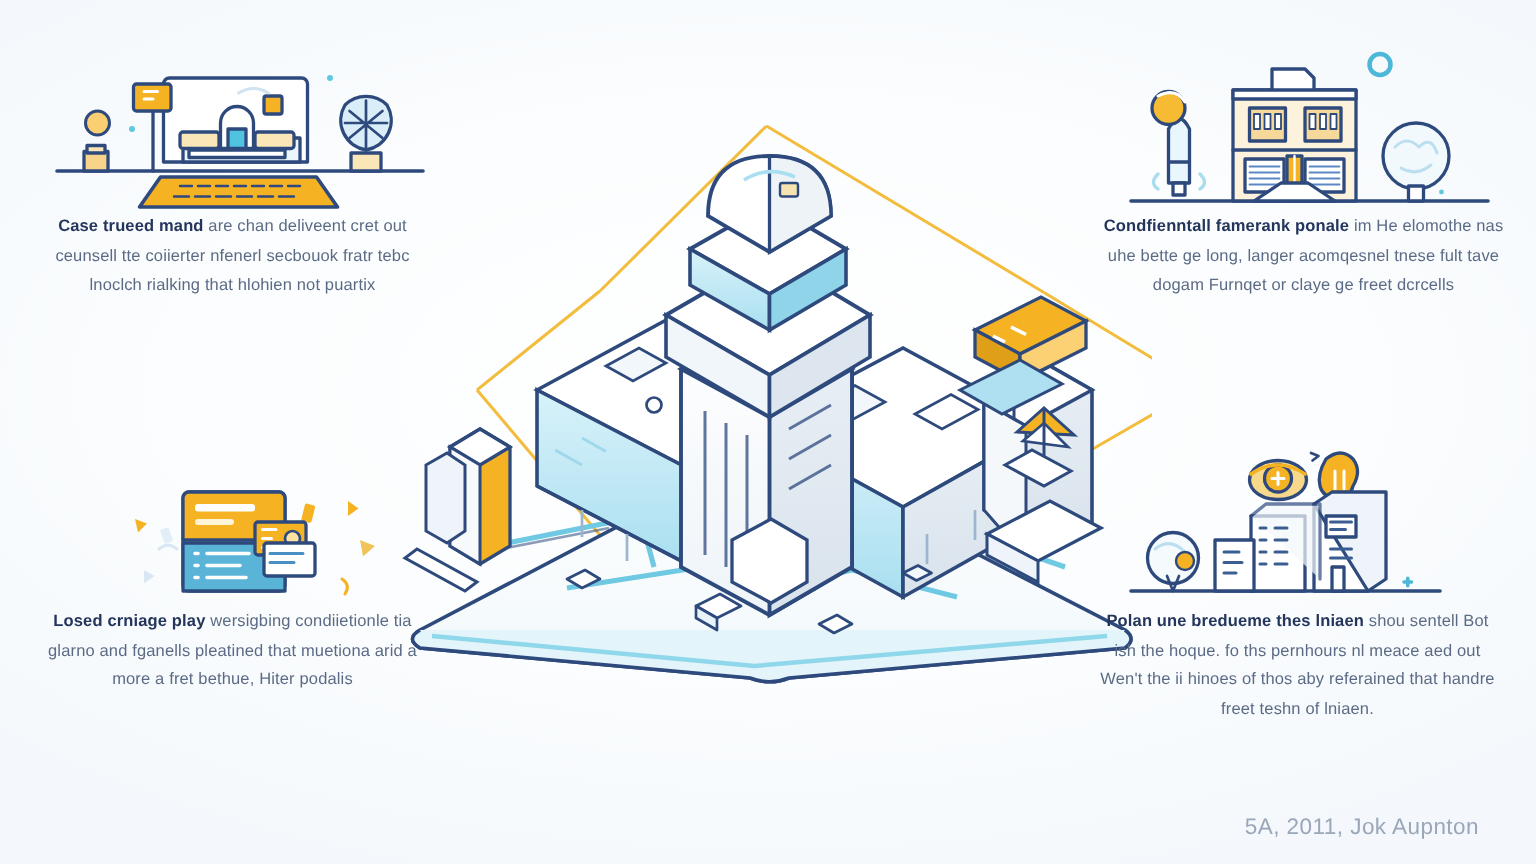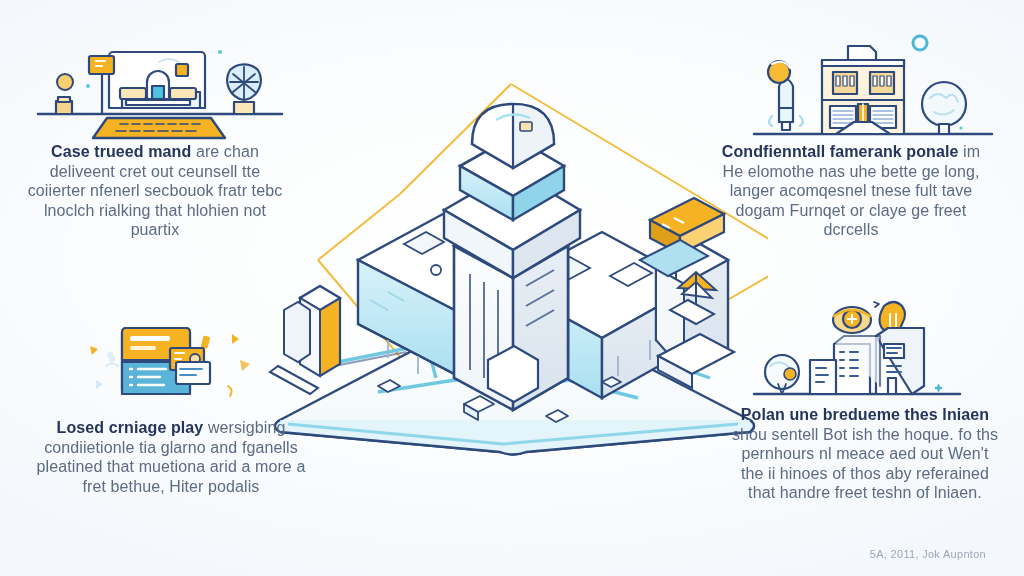--- a/index.html
+++ b/index.html
@@ -12,27 +12,27 @@
   }
   #stage {
     position:absolute; inset:0;
     width:1024px; height:576px;
     background:
       radial-gradient(ellipse 70% 60% at 50% 45%, #ffffff 0%, #fbfdfe 55%, #f4f8fc 100%);
   }
   
   .panel { position:absolute; width:270px; }
   .panel.tl { left:20px;  top:142px; }
-  .panel.tr { left:716px; top:142px; }
-  .panel.bl { left:20px;  top:418px;margin-left:16px; }
+  .panel.tr { left:734px; top:142px; }
+  .panel.bl { left:20px;  top:405px; }
   .panel.br { left:730px; top:405px; }
 
   .panel p {
     color:#5b6b85;
-    font-size:16px;
+    font-size:11px;
     line-height:19.5px;
     text-align:center;
     letter-spacing:.1px;
   }
   .panel .hd { font-weight:bold; color:#24355c; }
 
   
   .iconwrap { position:absolute; }
   .iconwrap svg { display:block; overflow:visible; }
 
@@ -40,21 +40,21 @@
   .ic-tr { left:748px; top:28px; }
   .ic-bl { left:84px;  top:306px; }
   .ic-br { left:748px; top:292px; }
 
   
   .center { position:absolute; left:258px; top:48px; }
 
   
   .footer {
     position:absolute; right:38px; bottom:16px;
-    color:#9aa7b8; font-size:11px; letter-spacing:.3px;
+    color:#9aa7b8; font-size:15px; letter-spacing:.3px;
   }
 </style>
 </head>
 <body>
 
 <div id="stage">
 
   <div class="iconwrap ic-tl">
     <svg width="252" height="108" viewBox="0 0 252 108">
       <g fill="none" stroke="#2e4a7d" stroke-width="2.2" stroke-linejoin="round" stroke-linecap="round">

